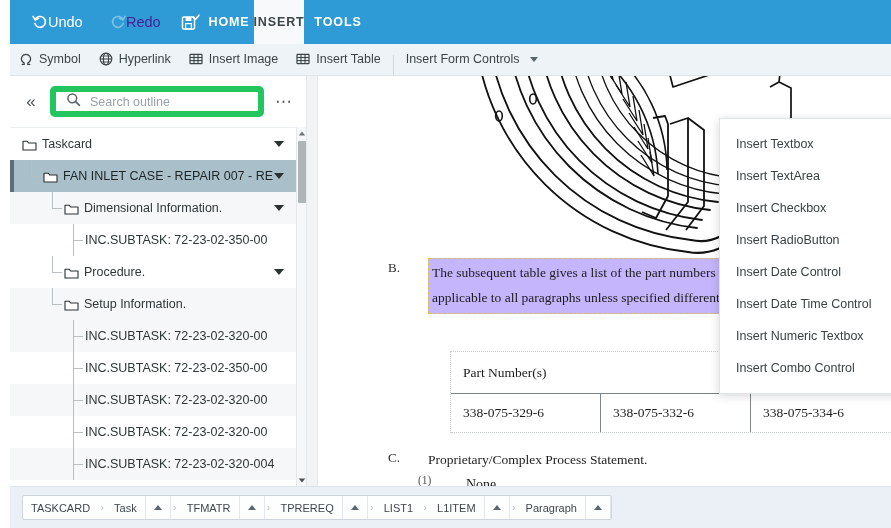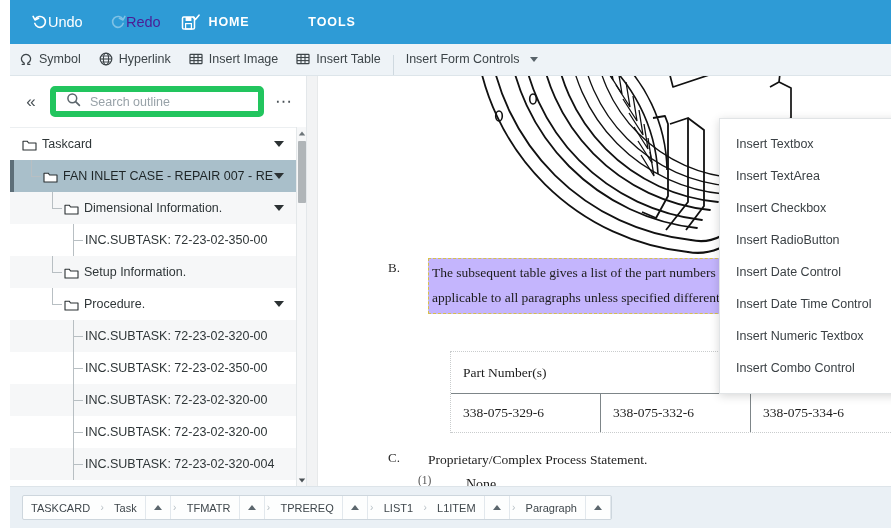--- a/index.html
+++ b/index.html
@@ -29,21 +29,21 @@
   .rb-redo{left:90px;}
   .rb-save{left:160px;width:38px;justify-content:center;}
   .rb-tab{
     position:absolute;top:0;height:44px;display:flex;align-items:center;
     justify-content:center;color:#ffffff;font-size:12.5px;font-weight:bold;
     letter-spacing:.9px;cursor:pointer;box-sizing:border-box;padding:0 14px;
   }
   .rb-tab.active{background:#f7f9fa;color:#3d4548;}
   .tab-home{left:194px;width:50px;}
   .tab-insert{left:244px;width:50px;}
-  .tab-tools{left:294px;width:56px;}
+  .tab-tools{left:300px;width:56px;}
 
   .ico-undo,.ico-redo{width:16px;height:16px;display:block;}
   .ico-save{width:18px;height:18px;display:block;}
 
   
   .toolbar{
     position:absolute;left:0;top:44px;width:881px;height:32px;
     background:#eef3f7;border-bottom:1px solid #dde5ea;
     display:flex;align-items:flex-end;box-sizing:border-box;
   }
@@ -277,20 +277,23 @@
           <rect x="2.5" y="4" width="12" height="12" rx="1.3" fill="none" stroke="#ffffff" stroke-width="1.5"></rect>
           <rect x="5.6" y="4" width="5.8" height="4" fill="#ffffff"></rect>
           <rect x="5.6" y="10.6" width="5.8" height="5.4" fill="none" stroke="#ffffff" stroke-width="1.2"></rect>
           <path d="M13.2 4.2 L15.4 6.4 L19 2.2" fill="none" stroke="#ffffff" stroke-width="1.6" stroke-linecap="round" stroke-linejoin="round"></path>
         </svg>
       </span>
     </div>
 
     <div class="rb-tab tab-home">
       <span>HOME</span>
+    </div>
+    <div class="rb-tab tab-insert active">
+      <span>INSERT</span>
     </div>
     <div class="rb-tab tab-tools">
       <span>TOOLS</span>
     </div>
   </div>
 
   <div class="toolbar">
 
     <div class="tb-item">
       <span>
@@ -401,42 +404,42 @@
               </span>
               <span class="tlabel">Dimensional Information.</span>
               <span class="tcaret"></span>
             </div>
             <div class="tnode">
               <div class="vline" style="left: 63px; top: 0px; height: 32px;"></div>
               <div class="elbow" style="left: 63px; top: 16px;"></div>
               <div style="width: 75px; flex: 0 0 auto;"></div>
               <span class="tlabel">INC.SUBTASK: 72-23-02-350-00</span>
             </div>
-            <div class="tnode alt">
-              <div class="vline" style="left: 42px; top: 0px; height: 17px;"></div>
-              <div class="elbow" style="left: 42px; top: 16px;"></div>
-              <div style="width: 54px; flex: 0 0 auto;"></div>
-              <span class="folder">
-                <svg viewBox="0 0 15 12" width="15" height="12">
-                  <path d="M1 2.2 L1 11 L14 11 L14 4 L6.6 4 L5.2 2.2 Z" fill="#ffffff" stroke="#2b3133" stroke-width="1.1" stroke-linejoin="round"></path>
-                </svg>
-              </span>
-              <span class="tlabel">Setup Information.</span>
-            </div>
             <div class="tnode">
               <div class="vline" style="left: 42px; top: 0px; height: 17px;"></div>
               <div class="elbow" style="left: 42px; top: 16px;"></div>
               <div style="width: 54px; flex: 0 0 auto;"></div>
               <span class="folder">
                 <svg viewBox="0 0 15 12" width="15" height="12">
                   <path d="M1 2.2 L1 11 L14 11 L14 4 L6.6 4 L5.2 2.2 Z" fill="#ffffff" stroke="#2b3133" stroke-width="1.1" stroke-linejoin="round"></path>
                 </svg>
               </span>
               <span class="tlabel">Procedure.</span>
               <span class="tcaret"></span>
+            </div>
+            <div class="tnode alt">
+              <div class="vline" style="left: 42px; top: 0px; height: 17px;"></div>
+              <div class="elbow" style="left: 42px; top: 16px;"></div>
+              <div style="width: 54px; flex: 0 0 auto;"></div>
+              <span class="folder">
+                <svg viewBox="0 0 15 12" width="15" height="12">
+                  <path d="M1 2.2 L1 11 L14 11 L14 4 L6.6 4 L5.2 2.2 Z" fill="#ffffff" stroke="#2b3133" stroke-width="1.1" stroke-linejoin="round"></path>
+                </svg>
+              </span>
+              <span class="tlabel">Setup Information.</span>
             </div>
             <div class="tnode alt">
               <div class="vline" style="left: 63px; top: 0px; height: 32px;"></div>
               <div class="elbow" style="left: 63px; top: 16px;"></div>
               <div style="width: 75px; flex: 0 0 auto;"></div>
               <span class="tlabel">INC.SUBTASK: 72-23-02-320-00</span>
             </div>
             <div class="tnode">
               <div class="vline" style="left: 63px; top: 0px; height: 32px;"></div>
               <div class="elbow" style="left: 63px; top: 16px;"></div>

